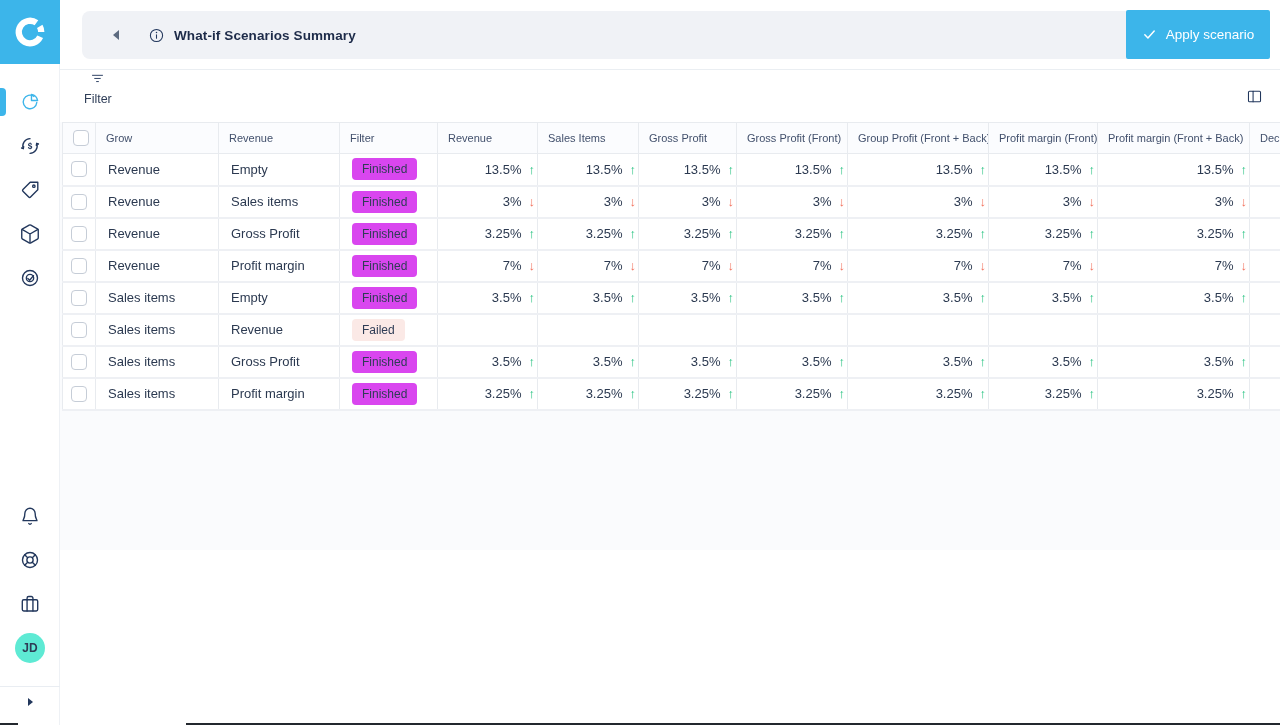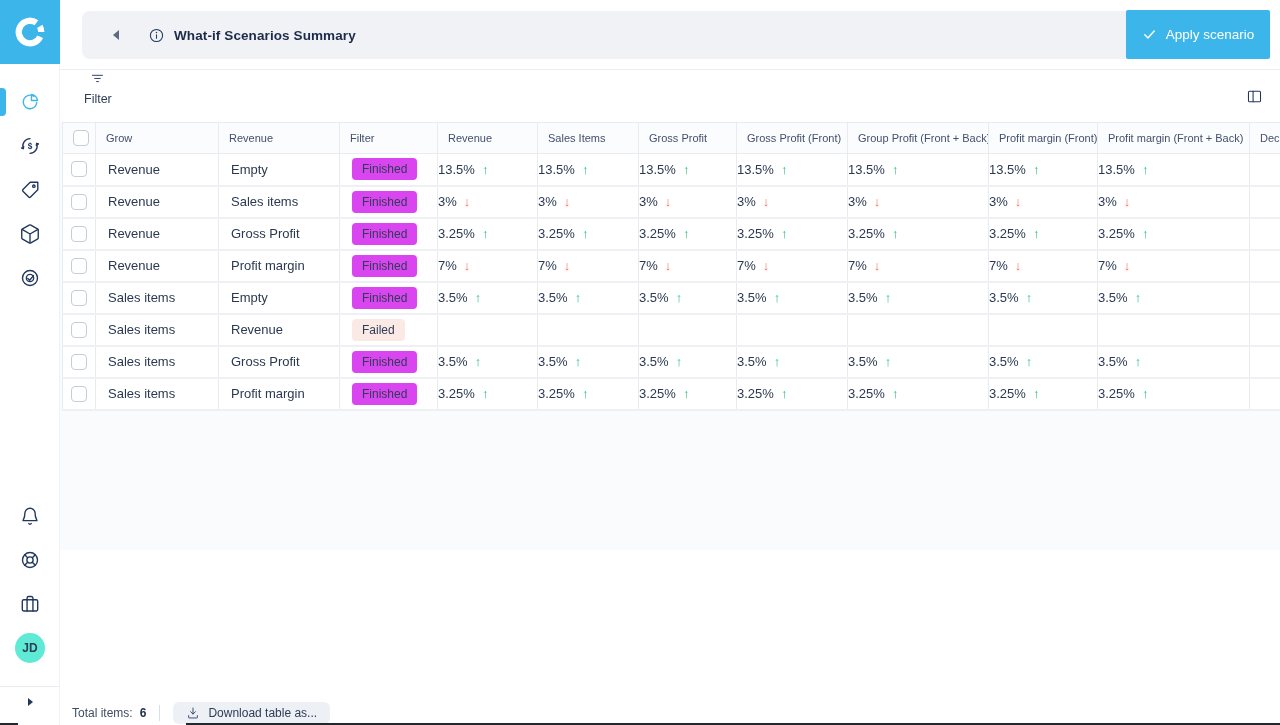--- a/index.html
+++ b/index.html
@@ -41,21 +41,21 @@
   .table-wrap { position:absolute; left:2px; top:0; width:1218px; overflow:hidden; }
   table { border-collapse:collapse; table-layout:fixed; width:1267px; background:#fff;
           border-left:1px solid #e8ebef; border-top:1px solid #e8ebef; }
   th { height:31px; font-size:11px; font-weight:400; color:#42506c; text-align:left;
        padding:0 6px 0 10px; background:#fbfcfe; border-right:1px solid #e8ebef; border-bottom:1px solid #e8ebef;
        overflow:hidden; white-space:nowrap; }
   td { height:32px; font-size:13px; color:#2b3950; padding:0; border-right:1px solid #e8ebef; border-bottom:2px solid #eef0f4;
        overflow:hidden; white-space:nowrap; background:#fff; }
   td.cell-text { padding-left:12px; }
   td.cell-status { padding-left:12px; }
-  td.cell-metric { text-align:left; padding-right:11px; }
+  td.cell-metric { text-align:right; padding-right:2px; }
   .badge { display:inline-block; padding:4px 10px; border-radius:4px; font-size:12px; color:#2e3c55; }
   .badge.finished { background:#d946ef; }
   .badge.failed { background:#fbe9e6; }
   .checkbox { width:16px; height:16px; border:1px solid #c6cdd7; border-radius:4px; background:#fff; margin:0 auto; cursor:pointer; }
   .trend { font-weight:700; margin-left:7px; font-size:13px; }
   .trend.up { color:#1fc07d; }
   .trend.down { color:#f2705c; }
 
   
   .footer { position:absolute; left:2px; top:578px; height:26px; display:flex; align-items:center; font-size:12px; color:#3f4d63; }
@@ -350,27 +350,16 @@
             <td class="cell-metric"><span>3.25%</span><span class="trend up">↑</span></td>
             <td class="cell-metric"><span>3.25%</span><span class="trend up">↑</span></td>
             <td class="cell-metric"><span>3.25%</span><span class="trend up">↑</span></td>
             <td class="cell-metric"><span>3.25%</span><span class="trend up">↑</span></td>
             <td></td>
           </tr>
         </tbody>
       </table>
   </div>
 
-  <div class="footer">
-    <span class="flabel">Total items:</span>
-    <span class="fvalue">6</span>
-    <span class="vdiv"></span>
-    <div class="dl-btn">
-      <svg width="14" height="14" viewBox="0 0 24 24">
-        <path class="stroke-ic" d="M12 3.5 v10 M7.8 9.7 L12 13.9 l4.2 -4.2 M4.5 16.5 v3 a1 1 0 0 0 1 1 h13 a1 1 0 0 0 1 -1 v-3" stroke-width="1.7"></path>
-      </svg>
-      <span>Download table as...</span>
-    </div>
-  </div>
 </div>
 
 <div class="bottom-line" id="bl1"></div>
 <div class="bottom-line" id="bl2"></div>
 
 </body></html>

